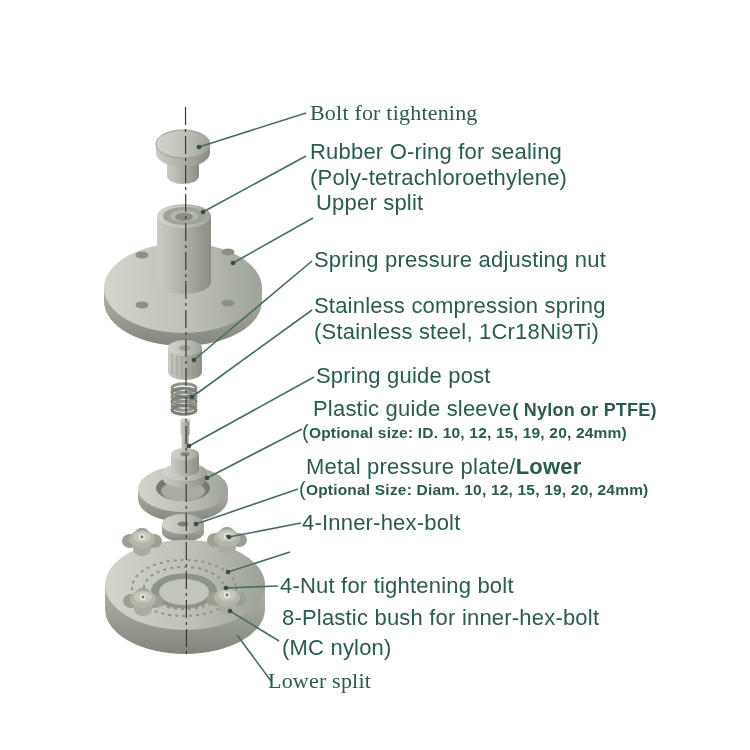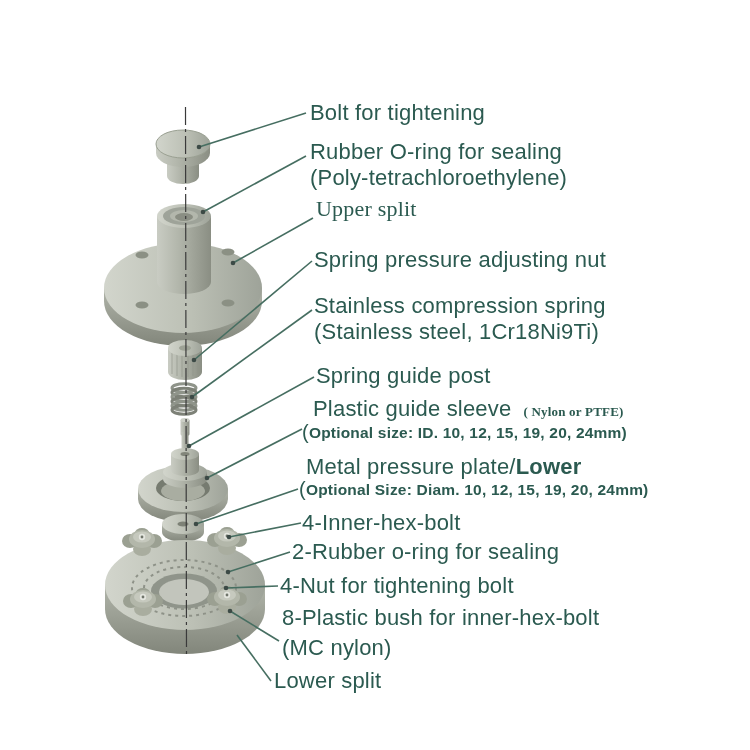--- a/index.html
+++ b/index.html
@@ -5,21 +5,21 @@
   html,body{margin:0;padding:0;background:#ffffff;}
   .stage{
     position:relative;width:750px;height:750px;background:#ffffff;overflow:hidden;
     font-family:"Liberation Sans", sans-serif;
   }
   .lbl{
     position:absolute;color:#2b5a50;font-size:22px;line-height:26px;
     white-space:nowrap;letter-spacing:0.2px;
   }
   .lbl .ln{display:block;}
-  .note-bold{font-weight:bold;font-size:13px;margin-left:12px;font-family:Liberation Serif, serif;}
+  .note-bold{font-weight:bold;font-size:18px;margin-left:1px;}
   .bold-same{font-weight:bold;}
   .opt-line{font-size:15.5px;font-weight:bold;line-height:22px;}
   .opt-line .paren{font-size:20px;font-weight:normal;vertical-align:-1px;}
   .opt-line .opt{}
   .bush-block{line-height:30px;}
   svg{position:absolute;left:0;top:0;}
 </style>
 </head>
 <body>
 
@@ -192,30 +192,30 @@
         <circle cx="189" cy="446" r="2.3"></circle>
       <circle cx="207" cy="478" r="2.3"></circle>
         <circle cx="196" cy="524" r="2.3"></circle>
       <circle cx="229" cy="537" r="2.3"></circle>
         <circle cx="228" cy="572" r="2.3"></circle>
       <circle cx="226" cy="588" r="2.3"></circle>
         <circle cx="230" cy="611" r="2.3"></circle>
     </g>
   </svg>
 
-  <div class="lbl" style="left:310px;top:100px;">
+  <div class="lbl" style="left:310px;top:100px;font-family:Liberation Serif, serif;">
     <span>Bolt for tightening</span>
   </div>
 
   <div class="lbl" style="left:310px;top:139px;">
     <span class="ln">Rubber O-ring for sealing</span>
     <span class="ln">(Poly-tetrachloroethylene)</span>
   </div>
 
-  <div class="lbl" style="left:316px;top:196px;font-family:Liberation Serif, serif;">
+  <div class="lbl" style="left:316px;top:190px;">
     <span>Upper split</span>
   </div>
 
   <div class="lbl" style="left:314px;top:247px;">
     <span>Spring pressure adjusting nut</span>
   </div>
 
   <div class="lbl" style="left:314px;top:293px;">
     <span class="ln">Stainless compression spring</span>
     <span class="ln">(Stainless steel, 1Cr18Ni9Ti)</span>
@@ -238,30 +238,27 @@
   </div>
 
   <div class="lbl opt-line" style="left:299px;top:478px;">
     <span class="paren">(</span><span class="opt">Optional Size: Diam. 10, 12, 15, 19, 20, 24mm)</span>
   </div>
 
   <div class="lbl" style="left:302px;top:510px;">
     <span>4-Inner-hex-bolt</span>
   </div>
 
-  <div class="lbl" style="left:292px;top:539px;">
-    <span>2-Rubber o-ring for sealing</span>
-  </div>
 
   <div class="lbl" style="left:280px;top:573px;">
     <span>4-Nut for tightening bolt</span>
   </div>
 
   <div class="lbl bush-block" style="left:282px;top:603px;">
     <span class="ln">8-Plastic bush for inner-hex-bolt</span>
     <span class="ln">(MC nylon)</span>
   </div>
 
-  <div class="lbl" style="left:274px;top:668px;">
+  <div class="lbl" style="left:268px;top:668px;font-family:Liberation Serif, serif;">
     <span>Lower split</span>
   </div>
 
 </div>
 
 </body></html>

